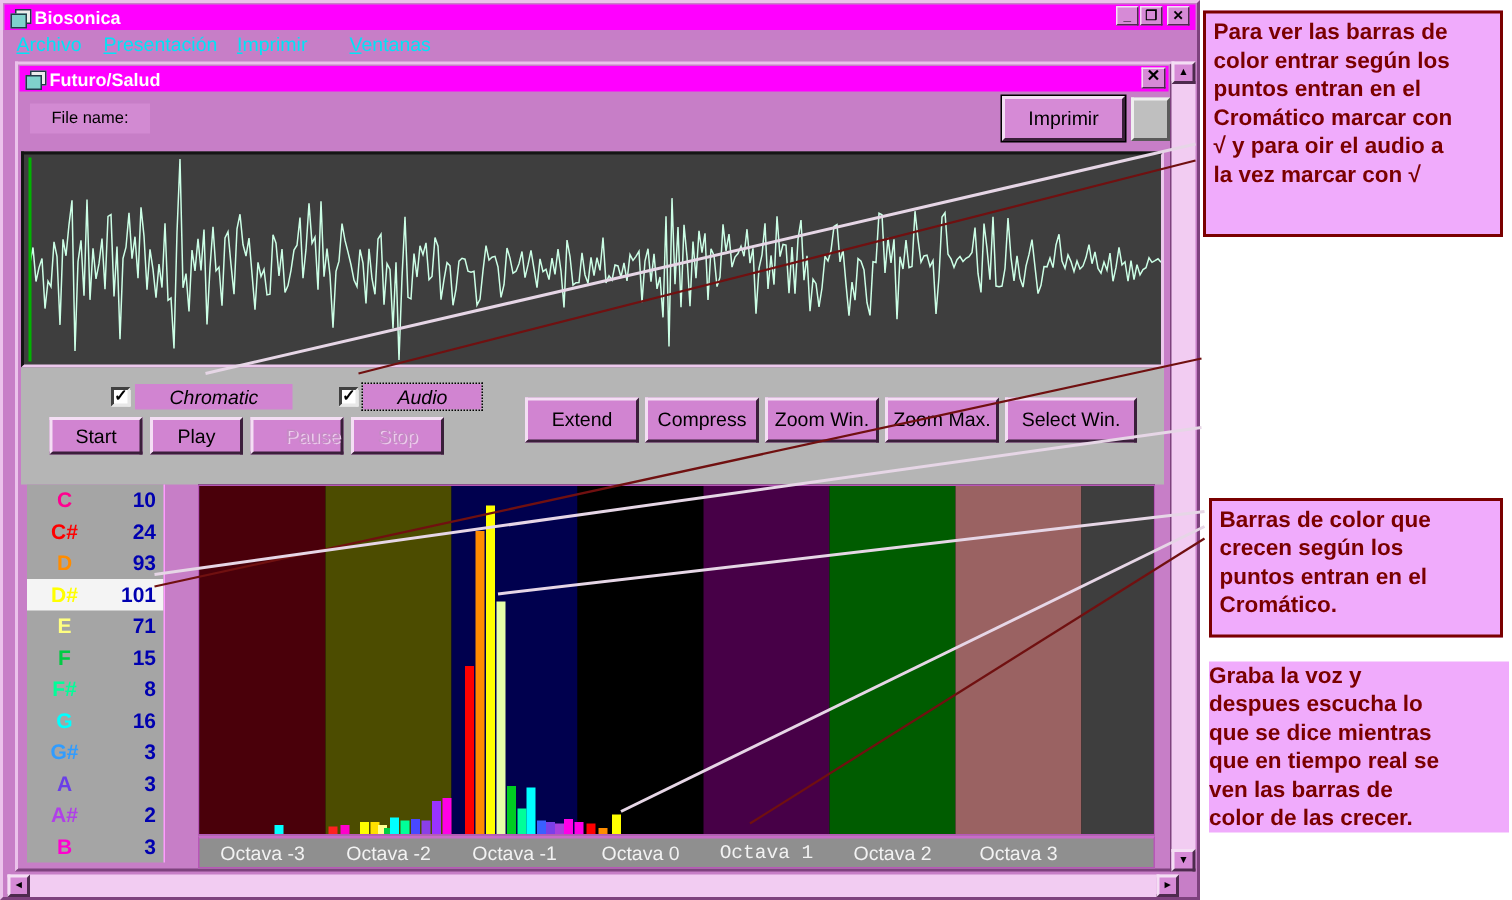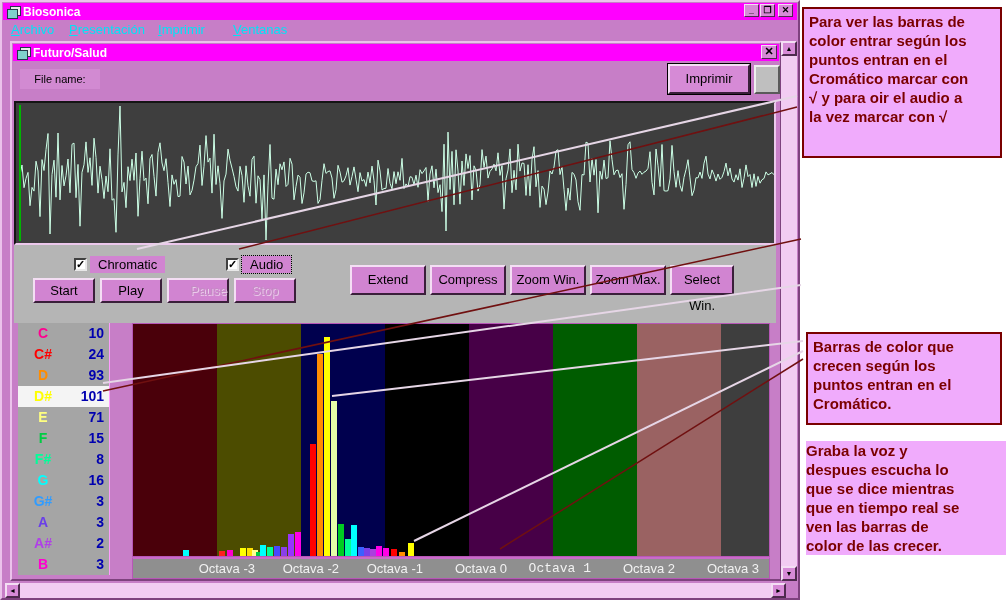--- a/index.html
+++ b/index.html
@@ -40,41 +40,41 @@
     box-sizing:border-box;color:#000;font-size:13px;text-align:center;line-height:25px;}
   .blank-btn{position:absolute;left:742px;top:22px;width:26px;height:29px;background:#BFBFBF;
     border:2px solid;border-color:#EFEFEF #5A5A5A #5A5A5A #EFEFEF;box-sizing:border-box;}
   .waveform{position:absolute;left:2px;top:58px;width:762px;height:144px;background:#3E3E3E;
     border:2px solid;border-color:#141414 #ECC8EC #ECC8EC #141414;box-sizing:border-box;}
   .grayband{position:absolute;left:2px;top:202px;width:762px;height:78px;background:#B5B5B5;}
   .chk-box{position:absolute;width:13px;height:13px;background:#fff;
     border:2px solid;border-color:#404040 #E8E8E8 #E8E8E8 #404040;box-sizing:border-box;
     font-size:11px;line-height:9px;text-align:center;color:#000;font-weight:bold;}
   .chk-label{position:absolute;height:17px;background:#D184D1;color:#000;font-size:13px;
-    line-height:17px;padding:0 8px;}
+    line-height:17px;padding:0 23px;font-style:italic;}
   .chk-label.focused{outline:1px dotted #000;}
   .push-btn{position:absolute;background:#D184D1;border:2px solid;
     border-color:#F4DEF4 #3A1F3A #3A1F3A #F4DEF4;box-sizing:border-box;
     color:#000;font-size:13px;text-align:center;}
   .push-btn.disabled{color:#C48BC4;text-shadow:1px 1px 0 #EBCBEB;}
   
   .notes-panel{position:absolute;left:6px;top:280px;width:92px;height:252px;background:#A5A5A5;
     border-right:1px solid #FF9BFF;box-sizing:border-box;overflow:hidden;}
   .note-row{position:relative;height:21px;line-height:21px;font-size:14px;font-weight:bold;}
   .note-row.sel{background:#F4F4F4;}
   .note-row .nlabel{position:absolute;left:6px;width:38px;text-align:center;}
   .note-row .ncount{position:absolute;right:5px;width:40px;text-align:right;color:#0000B0;}
   
   .chart{position:absolute;left:120px;top:280px;width:638px;height:234px;background:#000;
     border:1px solid #B757B7;box-sizing:border-box;}
   .band{position:absolute;top:0;height:100%;}
   .bar{position:absolute;bottom:0;width:6px;}
   .octstrip{position:absolute;left:120px;top:514px;width:638px;height:22px;background:#8F8F8F;
     border:1px solid #B757B7;border-top:2px solid #C96BC9;box-sizing:border-box;}
-  .octlabel{position:absolute;top:1px;width:84px;text-align:right;color:#F2F2F2;font-size:13px;line-height:18px;margin-left:38px;}
+  .octlabel{position:absolute;top:1px;width:84px;text-align:center;color:#F2F2F2;font-size:13px;line-height:18px;}
   
   .vscroll{position:absolute;left:778px;top:2px;width:16px;height:540px;background:#F2CCF2;}
   .hscroll{position:absolute;left:2px;top:544px;width:781px;height:15px;background:#F2CCF2;}
   .scrollbtn{position:absolute;background:#D68AD6;border:2px solid;
     border-color:#F4DEF4 #4E2A4E #4E2A4E #F4DEF4;box-sizing:border-box;
     font-size:7px;color:#000;text-align:center;}
   .corner{position:absolute;left:783px;top:544px;width:11px;height:15px;background:#C77EC7;}
   
   .ann{position:absolute;color:#7A0000;font-weight:bold;font-size:15px;line-height:19px;
     white-space:pre-line;background:#f0abfc;}
@@ -139,21 +139,21 @@
               <div class="push-btn" style="left: 19px; top: 33px; width: 62px; height: 25px; line-height: 21px;">Start</div>
               <div class="push-btn" style="left: 86px; top: 33px; width: 62px; height: 25px; line-height: 21px;">Play</div>
               <div class="push-btn disabled" style="left: 153px; top: 33px; width: 62px; height: 25px; line-height: 21px; text-align: right;">Pause</div>
               <div class="push-btn disabled" style="left: 220px; top: 33px; width: 62px; height: 25px; line-height: 21px;">Stop</div>
             </div>
           <div id="views">
               <div class="push-btn" style="left: 336px; top: 20px; width: 76px; height: 30px; line-height: 26px;">Extend</div>
               <div class="push-btn" style="left: 416px; top: 20px; width: 76px; height: 30px; line-height: 26px;">Compress</div>
               <div class="push-btn" style="left: 496px; top: 20px; width: 76px; height: 30px; line-height: 26px;">Zoom Win.</div>
               <div class="push-btn" style="left: 576px; top: 20px; width: 76px; height: 30px; line-height: 26px;">Zoom Max.</div>
-              <div class="push-btn" style="left: 656px; top: 20px; width: 64px; height: 30px; line-height: 26px;">Select Win.</div>
+              <div class="push-btn" style="left: 656px; top: 20px; width: 88px; height: 30px; line-height: 26px;">Select Win.</div>
             </div>
         </div>
 
         <div class="notes-panel" id="notespanel">
             <div class="note-row">
               <span class="nlabel" style="color: rgb(255, 0, 144);">C</span>
               <span class="ncount">10</span>
             </div>
             <div class="note-row">
               <span class="nlabel" style="color: rgb(255, 0, 0);">C#</span>

